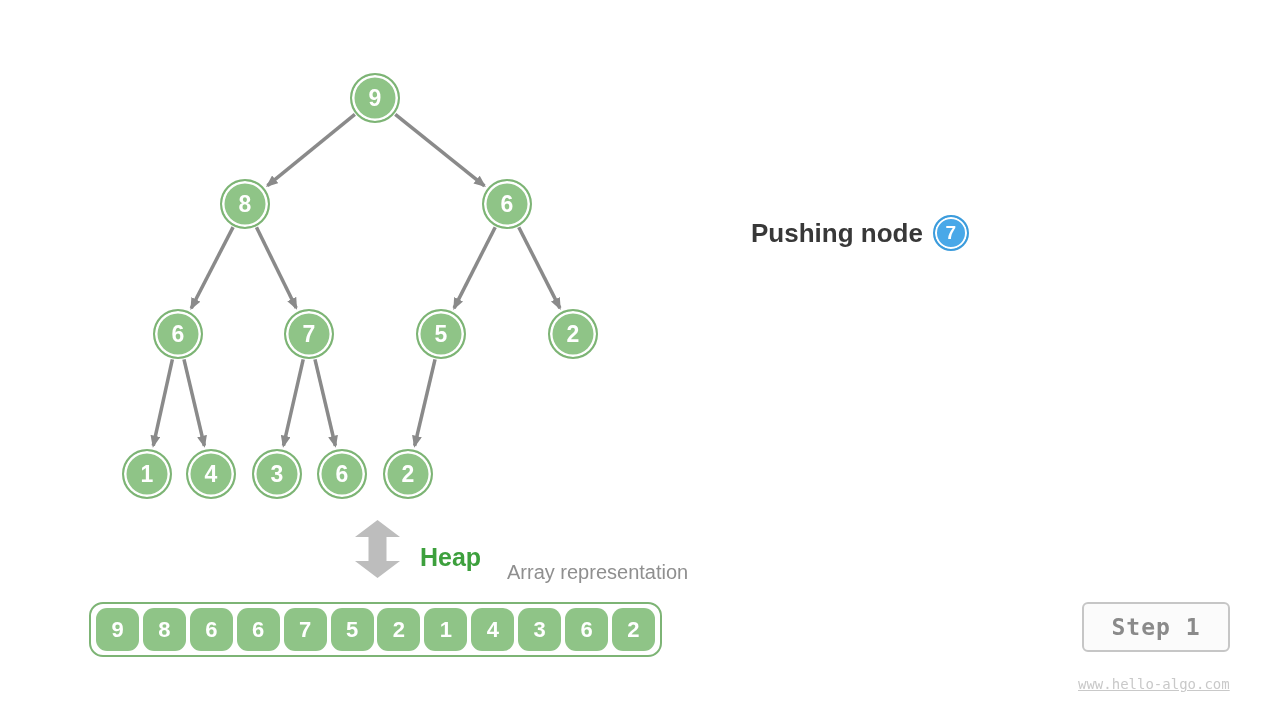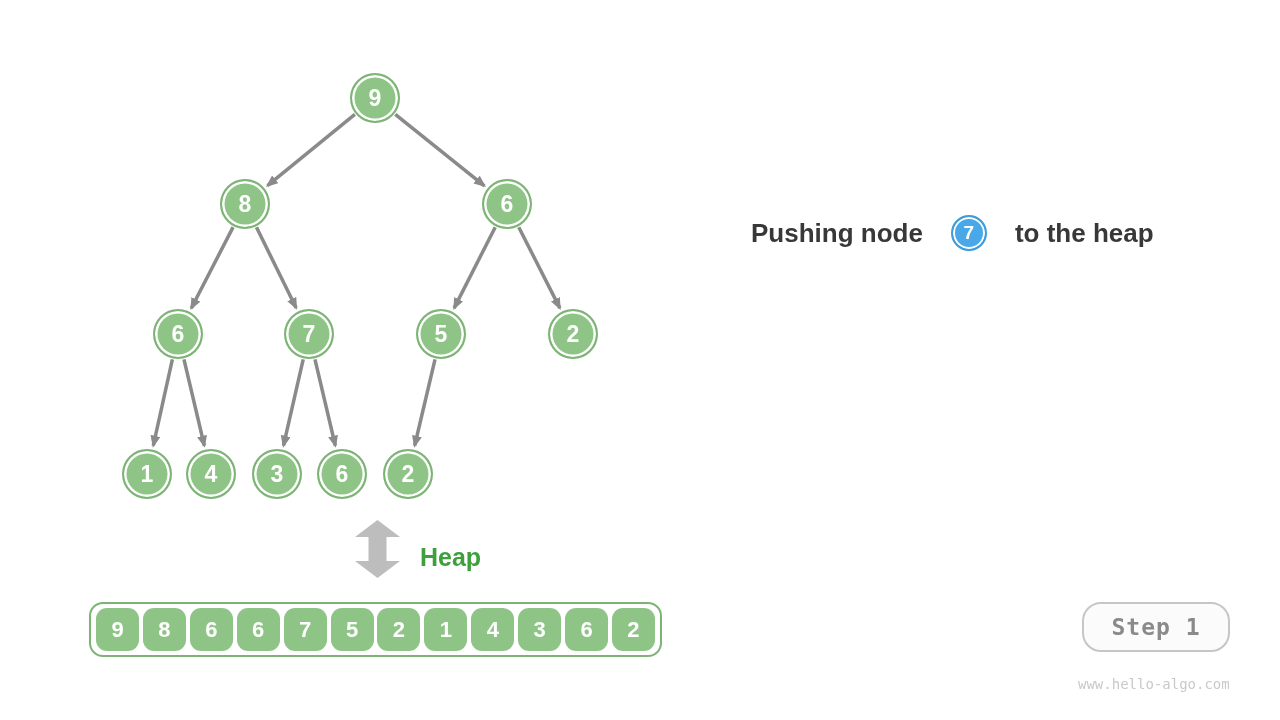--- a/index.html
+++ b/index.html
@@ -22,21 +22,21 @@
   .tree-node{
     position:absolute;width:50px;height:50px;border-radius:50%;
     background:var(--node-fill);border:2px solid var(--node-border);
     box-shadow:inset 0 0 0 2.5px #FFFFFF;
     color:var(--node-text);font-size:23px;font-weight:bold;
     display:flex;align-items:center;justify-content:center;
   }
 
   .title-row{
     position:absolute;left:751px;top:214px;height:38px;
-    display:flex;align-items:center;gap:28px;
+    display:flex;align-items:center;gap:10px;
     font-size:26px;font-weight:bold;color:var(--title-text);
   }
   .pushed-node{
     width:36px;height:36px;border-radius:50%;flex:0 0 auto;
     background:var(--highlight-fill);border:2px solid var(--highlight-border);
     box-shadow:inset 0 0 0 2px #FFFFFF;
     color:#FFFFFF;font-size:19px;font-weight:bold;
     display:flex;align-items:center;justify-content:center;
   }
 
@@ -57,29 +57,30 @@
     padding:4px 5px;display:flex;justify-content:space-between;align-items:stretch;
   }
   .array-cell{
     width:43px;border-radius:11px;background:var(--node-fill);
     color:var(--node-text);font-size:22px;font-weight:bold;
     display:flex;align-items:center;justify-content:center;
   }
 
   .step-badge{
     position:absolute;left:1082px;top:602px;width:148px;height:50px;
-    border:2px solid var(--step-border);border-radius:19px;background:var(--step-bg);
+    border:2px solid var(--step-border);border-radius:6px;background:var(--step-bg);
     display:flex;align-items:center;justify-content:center;
     font-family:"DejaVu Sans Mono", monospace;font-weight:bold;
     font-size:23px;letter-spacing:1px;color:var(--step-text);
   }
   .watermark{
     position:absolute;left:1078px;top:676px;
     font-family:"DejaVu Sans Mono", monospace;font-size:14px;
     color:var(--watermark-text);
+    text-decoration:underline;
   }
 </style>
 </head>
 <body>
 
 <div class="canvas">
 
   <svg class="edges-svg" viewBox="0 0 1280 720" xmlns="http://www.w3.org/2000/svg">
     <defs>
       <marker id="arrowhead" viewBox="0 0 12 10" refX="10" refY="5" markerWidth="12" markerHeight="10" orient="auto" markerUnits="userSpaceOnUse">
@@ -112,28 +113,28 @@
       <div class="tree-node" style="left: 122px; top: 449px;">1</div>
       <div class="tree-node" style="left: 186px; top: 449px;">4</div>
       <div class="tree-node" style="left: 252px; top: 449px;">3</div>
       <div class="tree-node" style="left: 317px; top: 449px;">6</div>
       <div class="tree-node" style="left: 383px; top: 449px;">2</div>
     </div>
 
   <div class="title-row">
     <span>Pushing node</span>
     <span class="pushed-node">7</span>
-    <span>to the heap</span>
   </div>
 
   <svg class="double-arrow-svg" width="45" height="58" viewBox="0 0 45 58" xmlns="http://www.w3.org/2000/svg">
     <polygon points="22.5,0 45,17 31.5,17 31.5,41 45,41 22.5,58 0,41 13.5,41 13.5,17 0,17"></polygon>
   </svg>
 
   <div class="heap-label">Heap</div>
+  <div class="repr-label repr-array">Array representation</div>
 
   <div class="array-box" id="array-box">
       <div class="array-cell">9</div>
       <div class="array-cell">8</div>
       <div class="array-cell">6</div>
       <div class="array-cell">6</div>
       <div class="array-cell">7</div>
       <div class="array-cell">5</div>
       <div class="array-cell">2</div>
       <div class="array-cell">1</div>

